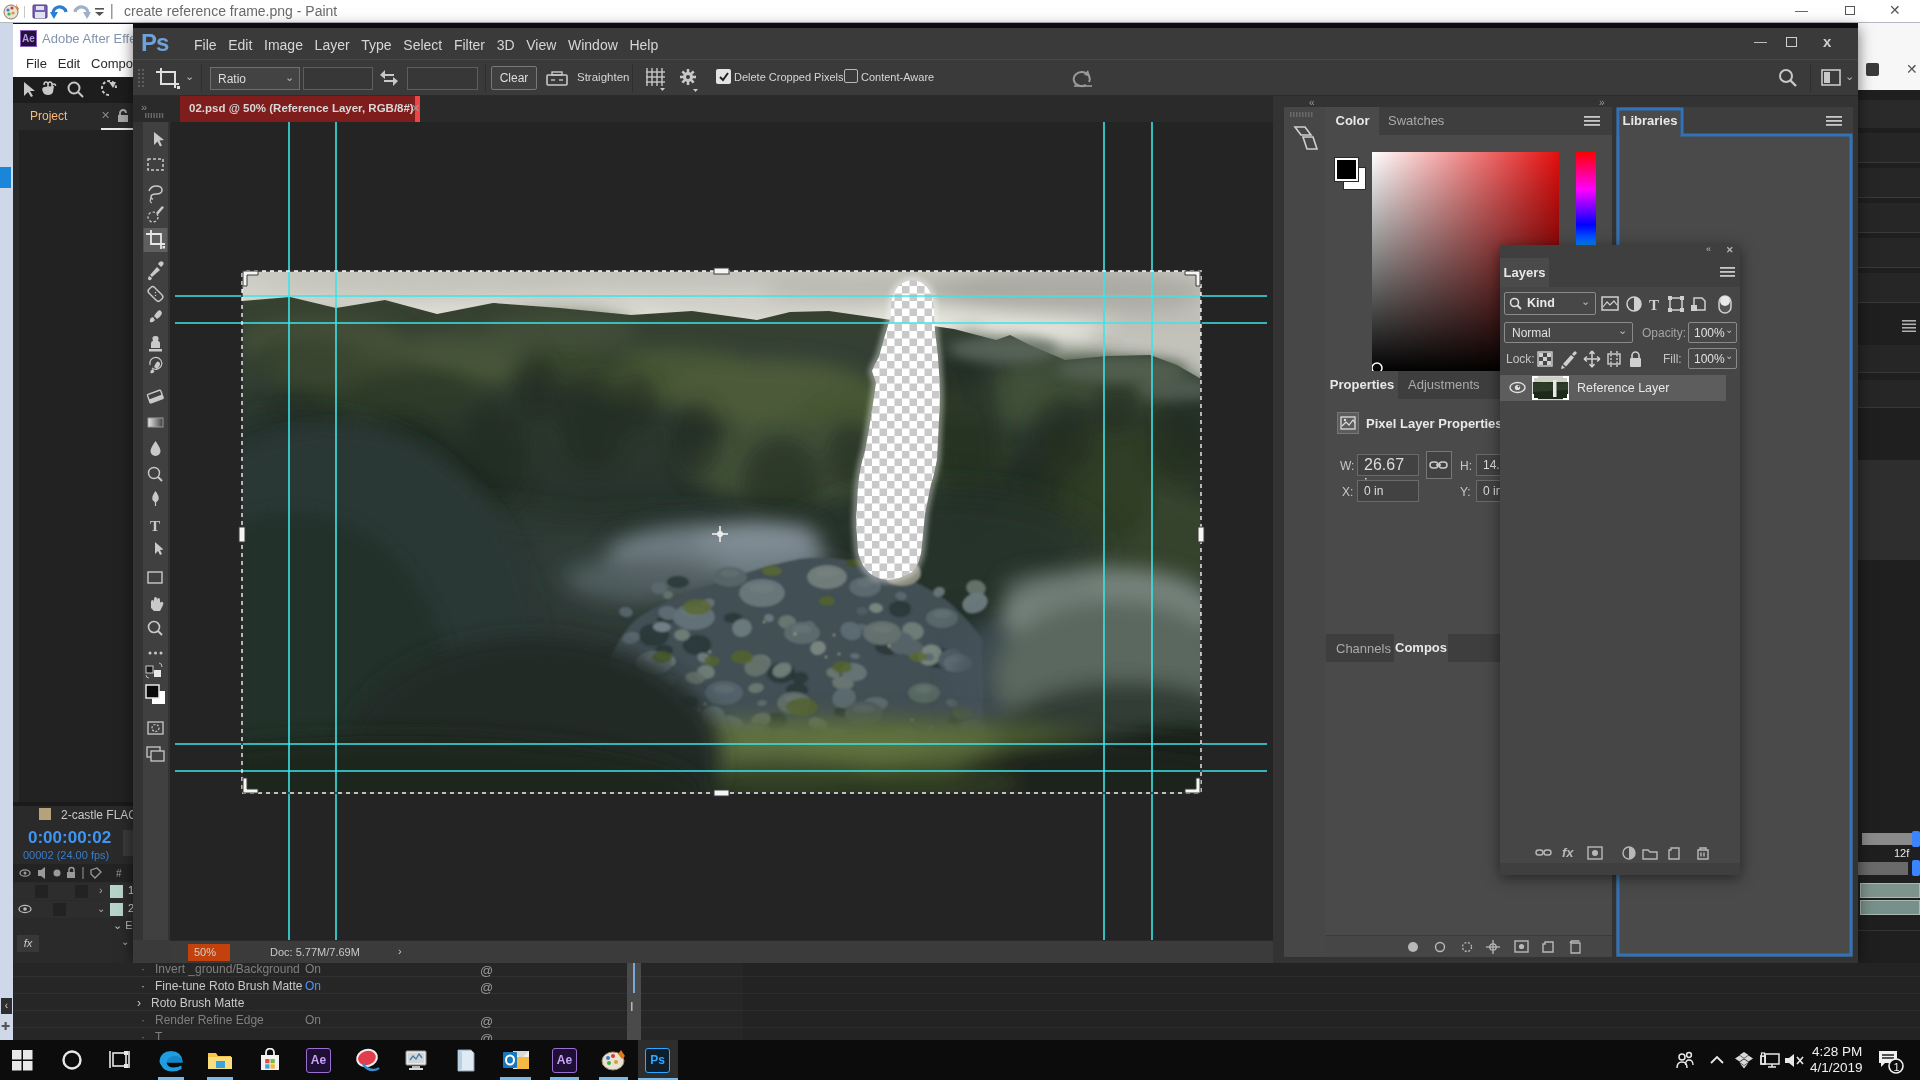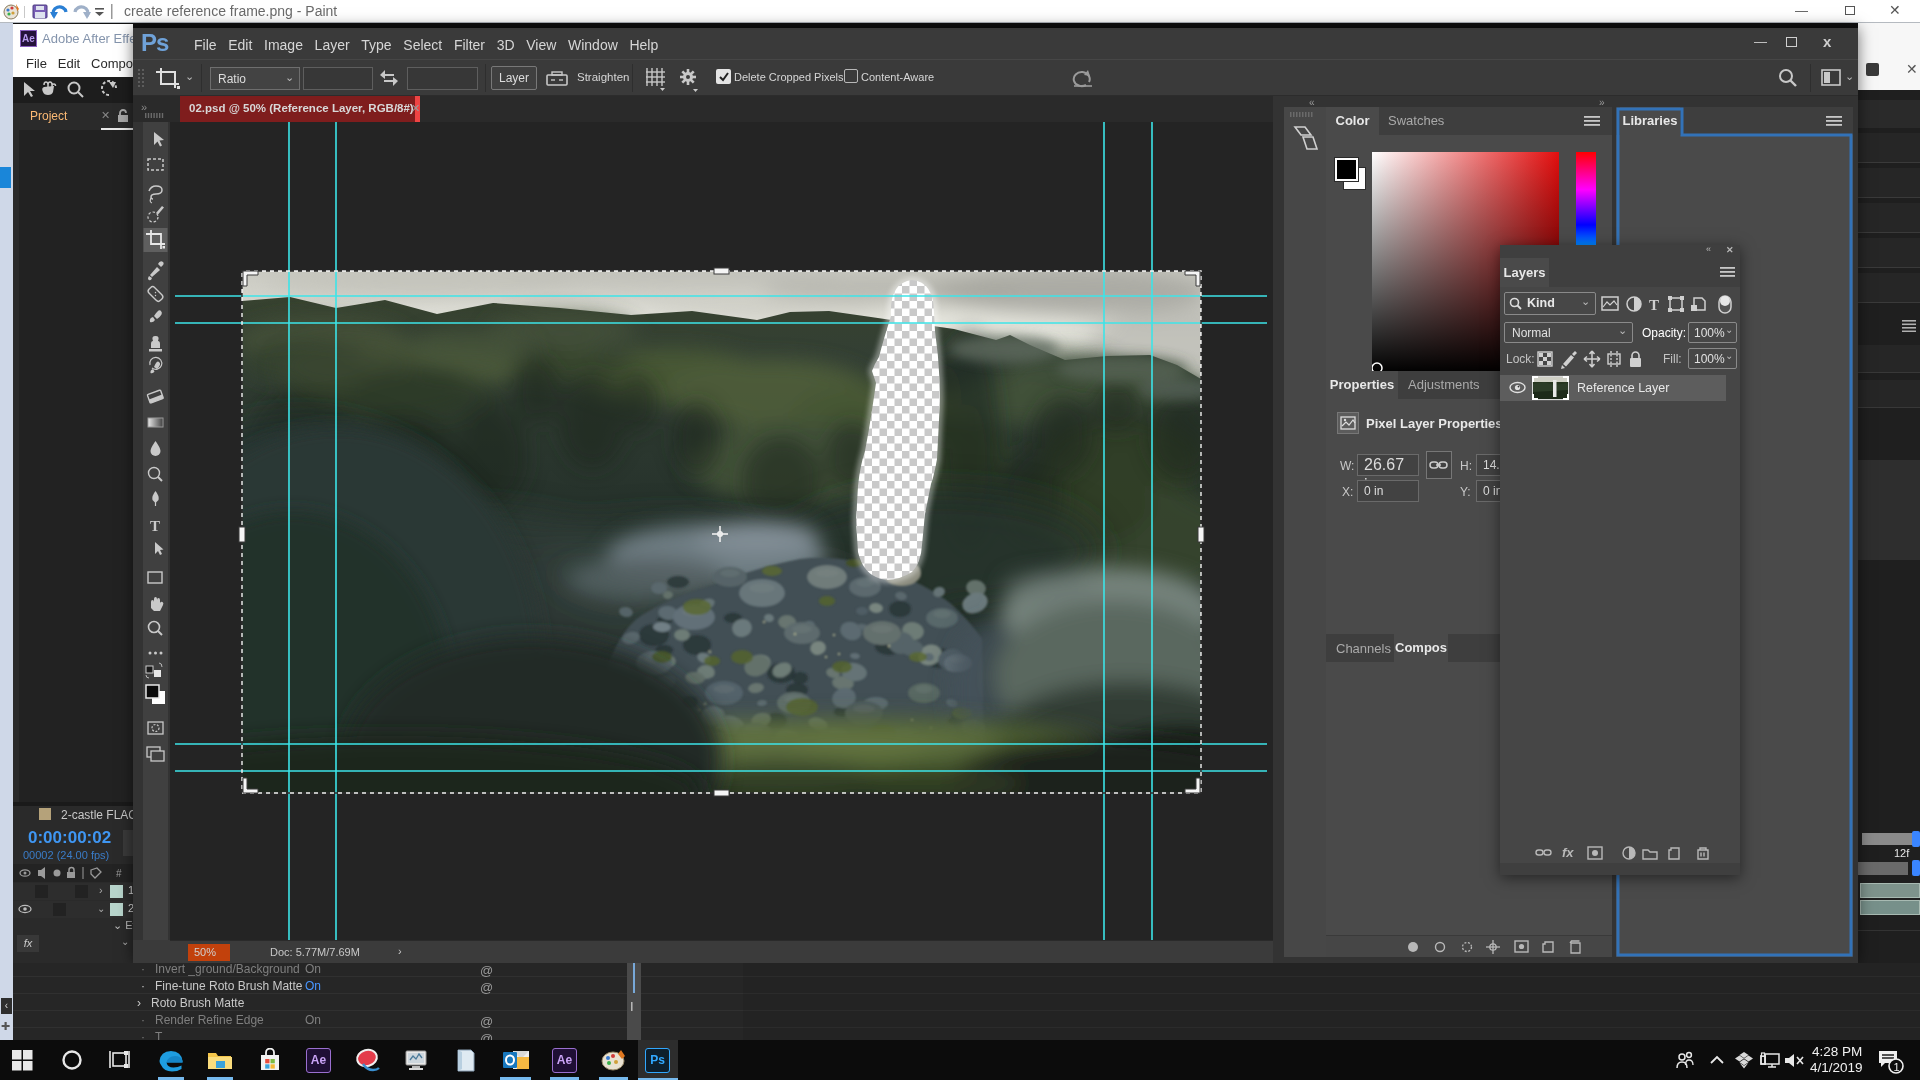--- a/index.html
+++ b/index.html
@@ -213,21 +213,21 @@
           <g fill="#c8c8c8">
             <path d="M4 4 h10 v2 h-10 z"></path>
             <path d="M5 0 L0 5 L5 9 Z"></path>
             <path d="M4 10 h10 v2 h-10 z"></path>
             <path d="M13 7 L18 11 L13 16 Z"></path>
           </g>
         </svg>
     <div class="abs" style="left:274px;top:7px;width:71px;height:23px;background:#373737;border:1px solid #5e5e5e;"></div>
     <div class="abs" style="left:352px;top:4px;width:1px;height:28px;background:#2e2e2e;"></div>
 
-    <div class="abs" style="left:358px;top:6px;width:46px;height:24px;background:#404040;border:1px solid #787878;border-radius:2px;color:#dcdcdc;font-size:12px;text-align:center;line-height:22px;">Layer</div>
+    <div class="abs" style="left:358px;top:6px;width:46px;height:24px;background:#404040;border:1px solid #787878;border-radius:2px;color:#dcdcdc;font-size:12px;text-align:center;line-height:22px;">Clear</div>
 
     <svg class="abs" style="left:413px;top:9px;" width="22" height="18" viewBox="0 0 22 18">
       <rect x="1" y="6" width="20" height="10" rx="1" fill="none" stroke="#c8c8c8" stroke-width="1.6"></rect>
       <rect x="6" y="3" width="10" height="3" fill="none" stroke="#c8c8c8" stroke-width="1.4"></rect>
       <line x1="5" y1="11" x2="9" y2="11" stroke="#c8c8c8" stroke-width="1.4"></line>
       <line x1="13" y1="11" x2="17" y2="11" stroke="#c8c8c8" stroke-width="1.4"></line>
     </svg>
     <div class="abs txt" style="left:444px;top:11px;font-size:11.5px;color:#d6d6d6;">Straighten</div>
     <div class="abs" style="left:499px;top:4px;width:1px;height:28px;background:#2e2e2e;"></div>
 
@@ -949,21 +949,21 @@
               <rect x="119" y="3" width="12" height="17" rx="6" fill="#555"></rect>
               <circle cx="125" cy="8" r="5" fill="#e8e8e8" stroke="none"></circle>
             </g>
       </g>
     </svg>
 
     <div class="abs" style="left:4px;top:77px;width:129px;height:21px;background:#474747;border:1px solid #8a8a8a;border-radius:2px;">
       <div class="abs txt" style="left:7px;top:3px;color:#e0e0e0;font-size:12px;">Normal</div>
       <div class="abs txt" style="left:113px;top:1px;color:#bbb;font-size:11px;">⌄</div>
     </div>
-    <div class="abs txt" style="left:142px;top:81px;color:#ffffff;font-size:12px;text-align:center;">Opacity:</div>
+    <div class="abs txt" style="left:142px;top:81px;color:#a3a3a3;font-size:12px;text-align:center;">Opacity:</div>
     <div class="abs" style="left:188px;top:77px;width:49px;height:21px;background:#474747;border:1px solid #8a8a8a;border-radius:2px;">
       <div class="abs txt" style="left:5px;top:3px;color:#e0e0e0;font-size:12px;">100%</div>
       <div class="abs txt" style="left:36px;top:1px;color:#bbb;font-size:10px;">⌄</div>
     </div>
 
     <div class="abs txt" style="left:6px;top:107px;color:#c4c4c4;font-size:12px;">Lock:</div>
     <svg class="abs" style="left:36px;top:103px;" width="110" height="22" viewBox="0 0 110 22">
       <g fill="#d0d0d0" stroke="#d0d0d0">
         <g stroke="none">
               <rect x="2" y="4" width="14" height="14" fill="none" stroke="#d0d0d0" stroke-width="1.4"></rect>

